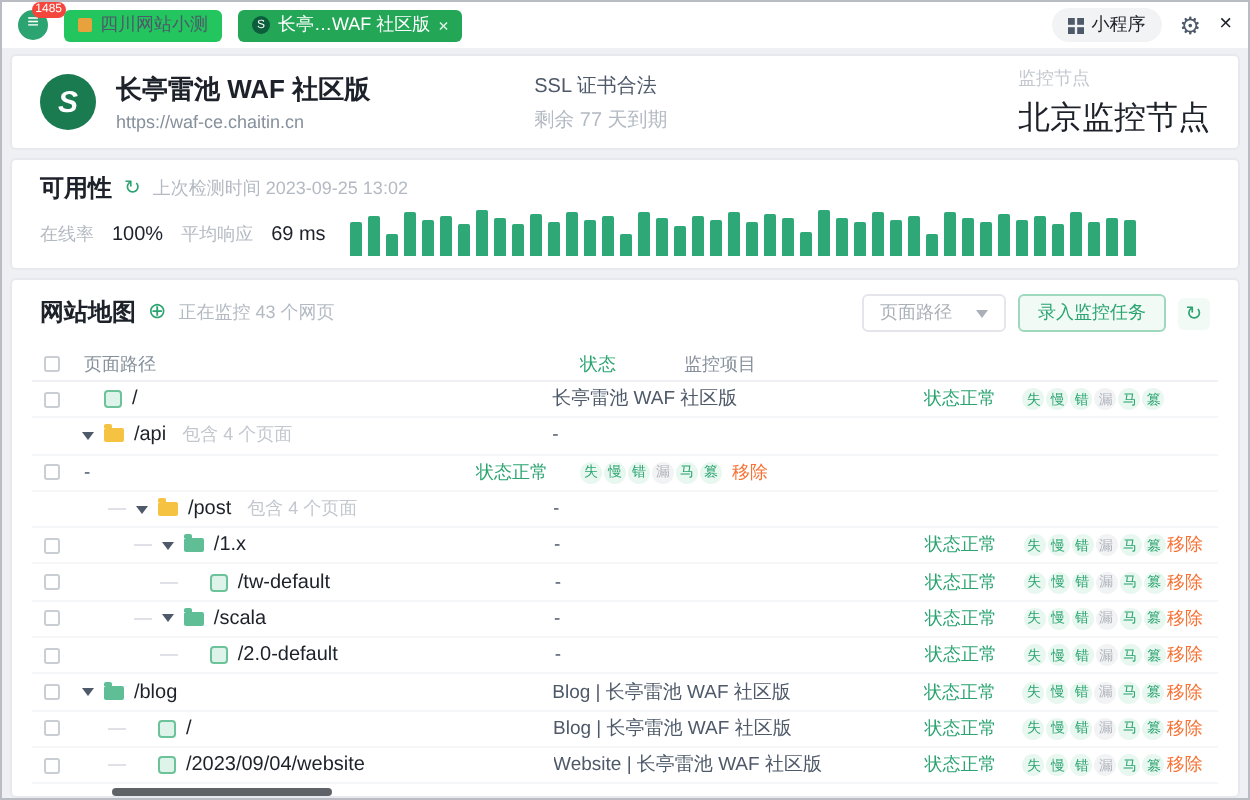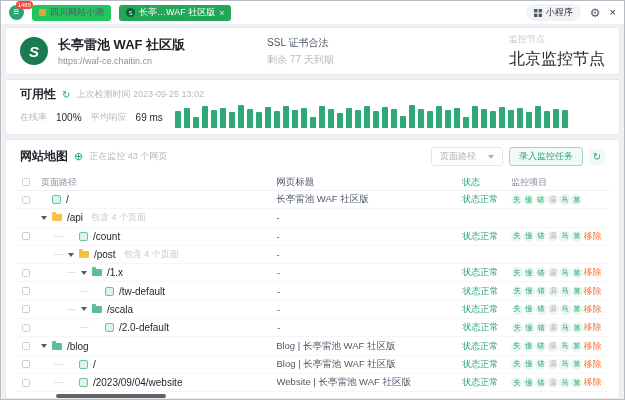--- a/index.html
+++ b/index.html
@@ -227,21 +227,20 @@
         <button class="refresh-btn">↻</button>
       </div>
     </div>
 
     <div class="table">
       <div class="thead">
         <div class="c-check">
             <span class="checkbox"></span>
           </div>
         <div class="c-path">页面路径</div>
-        <div class="c-title">网页标题</div>
         <div class="c-status">状态</div>
         <div class="c-tags">监控项目</div>
         <div class="c-remove"></div>
       </div>
       <div id="tbody">
           <div class="tr">
             <div class="c-check">
               <span class="checkbox"></span>
             </div>
             <div class="c-path" style="padding-left: 0px;">
@@ -271,26 +270,20 @@
             </div>
             <div class="c-title">-</div>
             <div class="c-status"></div>
             <div class="c-tags"></div>
             <div class="c-remove"></div>
           </div>
           <div class="tr">
             <div class="c-check">
               <span class="checkbox"></span>
             </div>
-            <div class="c-path" style="padding-left: 13px;">
-              <span class="dash"></span>
-              <span class="caret-space"></span>
-              <span class="icon-doc"></span>
-              <span class="path-text">/count</span>
-            </div>
             <div class="c-title">-</div>
             <div class="c-status">状态正常</div>
             <div class="c-tags">
               <span class="chip">失</span>
               <span class="chip">慢</span>
               <span class="chip">错</span>
               <span class="chip off">漏</span>
               <span class="chip">马</span>
               <span class="chip">篡</span>
             </div>

